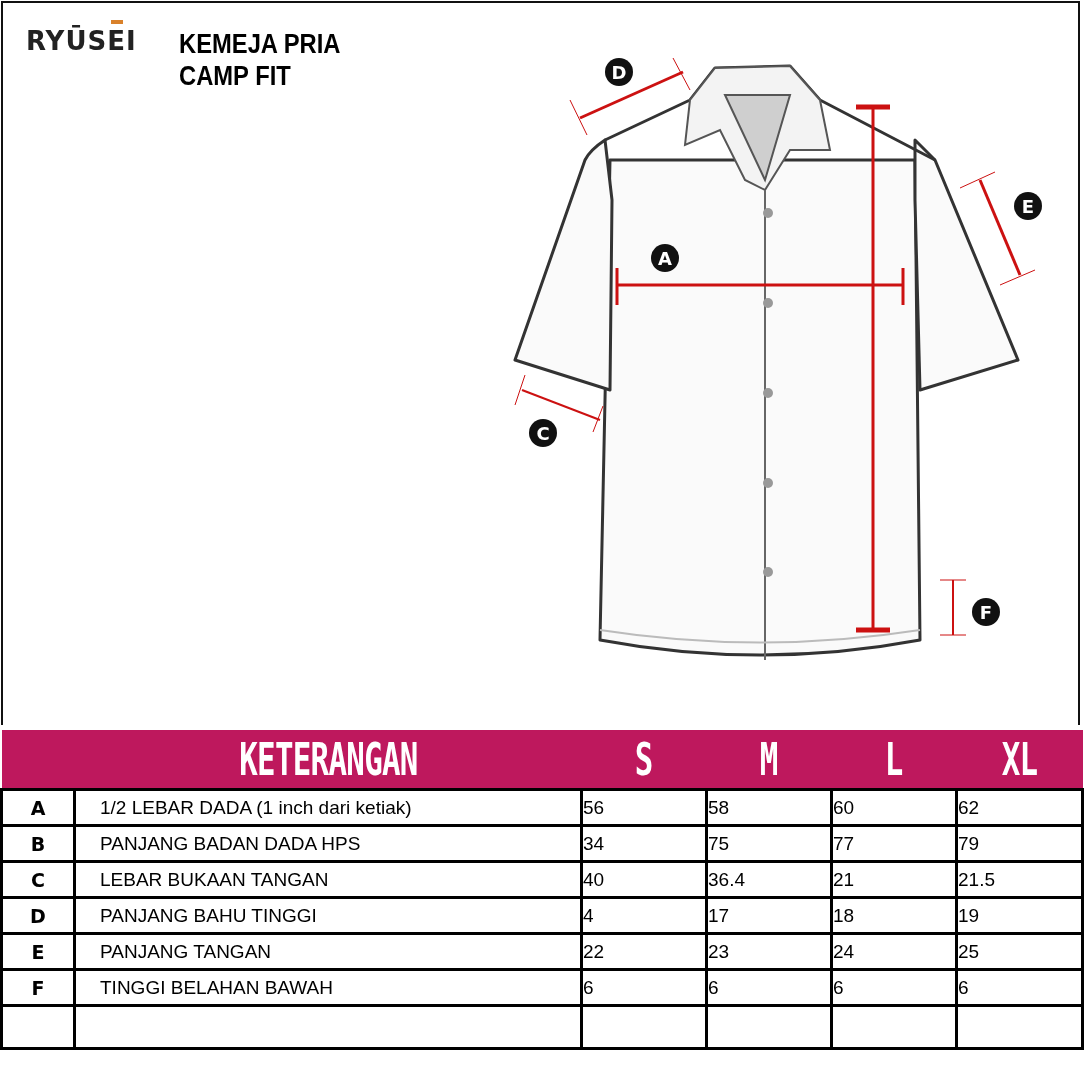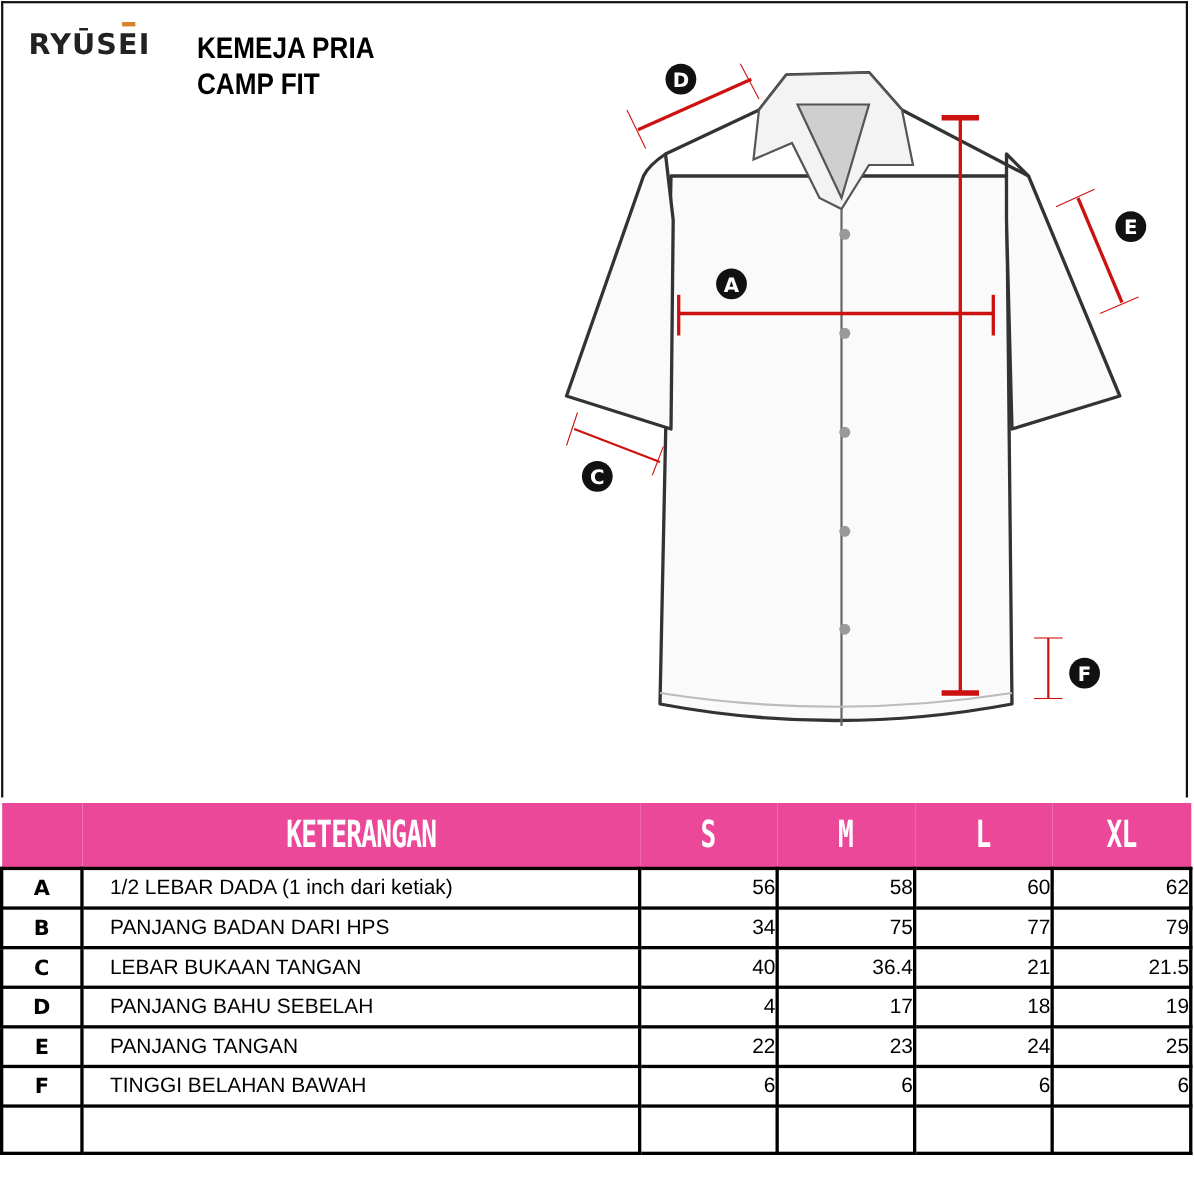--- a/index.html
+++ b/index.html
@@ -3,25 +3,25 @@
 <meta charset="utf-8">
 <style>
   html,body{margin:0;padding:0;background:#fff;}
   body{width:1085px;height:1084px;position:relative;overflow:hidden;font-family:"Liberation Sans",sans-serif;}
   .frame{position:absolute;left:1px;top:1px;width:1079px;height:724px;border:2px solid #111;border-bottom:none;box-sizing:border-box;}
   .logo{position:absolute;left:26px;top:28px;font-family:"DejaVu Sans",sans-serif;font-weight:bold;font-size:26px;letter-spacing:1px;color:#222;line-height:1;}
   .logo .bar{position:absolute;left:85px;top:-8px;width:12px;height:4px;background:#d9812a;}
   .title{position:absolute;left:179px;top:28px;font-family:"Liberation Sans",sans-serif;font-weight:bold;font-size:27px;line-height:32px;color:#000;transform:scaleX(0.88);transform-origin:left top;}
   .diagram{position:absolute;left:500px;top:40px;width:560px;height:650px;}
   table.size{position:absolute;left:0;top:730px;width:1081px;border-collapse:collapse;table-layout:fixed;}
-  table.size th{background:#ec4899;color:#fff;height:56px;font-family:"DejaVu Sans Mono",monospace;font-weight:bold;font-size:34px;transform:none;letter-spacing:-1px;}
+  table.size th{background:#be185d;color:#fff;height:56px;font-family:"DejaVu Sans Mono",monospace;font-weight:bold;font-size:44px;transform:none;letter-spacing:-1px;}
   table.size td{border:3px solid #000;height:33px;font-size:19px;color:#000;padding:0;}
   td.code{text-align:center;font-family:"DejaVu Sans",sans-serif;font-weight:bold;font-size:20px;border-right:6px solid #000;}
   td.desc{padding-left:24px !important;border-right:6px solid #000;}
-  td.num{text-align:right;border-right:6px solid #000;}
+  td.num{text-align:left;border-right:6px solid #000;}
   .narrow{display:inline-block;transform:scaleX(0.7);}
 </style>
 </head>
 <body>
 
 <div class="frame"></div>
 
 <div class="logo">
   <span class="bar"></span>
   <span>RYŪSEI</span>
@@ -130,37 +130,37 @@
     <tr>
         <td class="code">A</td>
         <td class="desc">1/2 LEBAR DADA (1 inch dari ketiak)</td>
         <td class="num">56</td>
         <td class="num">58</td>
         <td class="num">60</td>
         <td class="num">62</td>
       </tr>
     <tr>
         <td class="code">B</td>
-        <td class="desc">PANJANG BADAN DARI HPS</td>
+        <td class="desc">PANJANG BADAN DADA HPS</td>
         <td class="num">34</td>
         <td class="num">75</td>
         <td class="num">77</td>
         <td class="num">79</td>
       </tr>
     <tr>
         <td class="code">C</td>
         <td class="desc">LEBAR BUKAAN TANGAN</td>
         <td class="num">40</td>
         <td class="num">36.4</td>
         <td class="num">21</td>
         <td class="num">21.5</td>
       </tr>
     <tr>
         <td class="code">D</td>
-        <td class="desc">PANJANG BAHU SEBELAH</td>
+        <td class="desc">PANJANG BAHU TINGGI</td>
         <td class="num">4</td>
         <td class="num">17</td>
         <td class="num">18</td>
         <td class="num">19</td>
       </tr>
     <tr>
         <td class="code">E</td>
         <td class="desc">PANJANG TANGAN</td>
         <td class="num">22</td>
         <td class="num">23</td>

